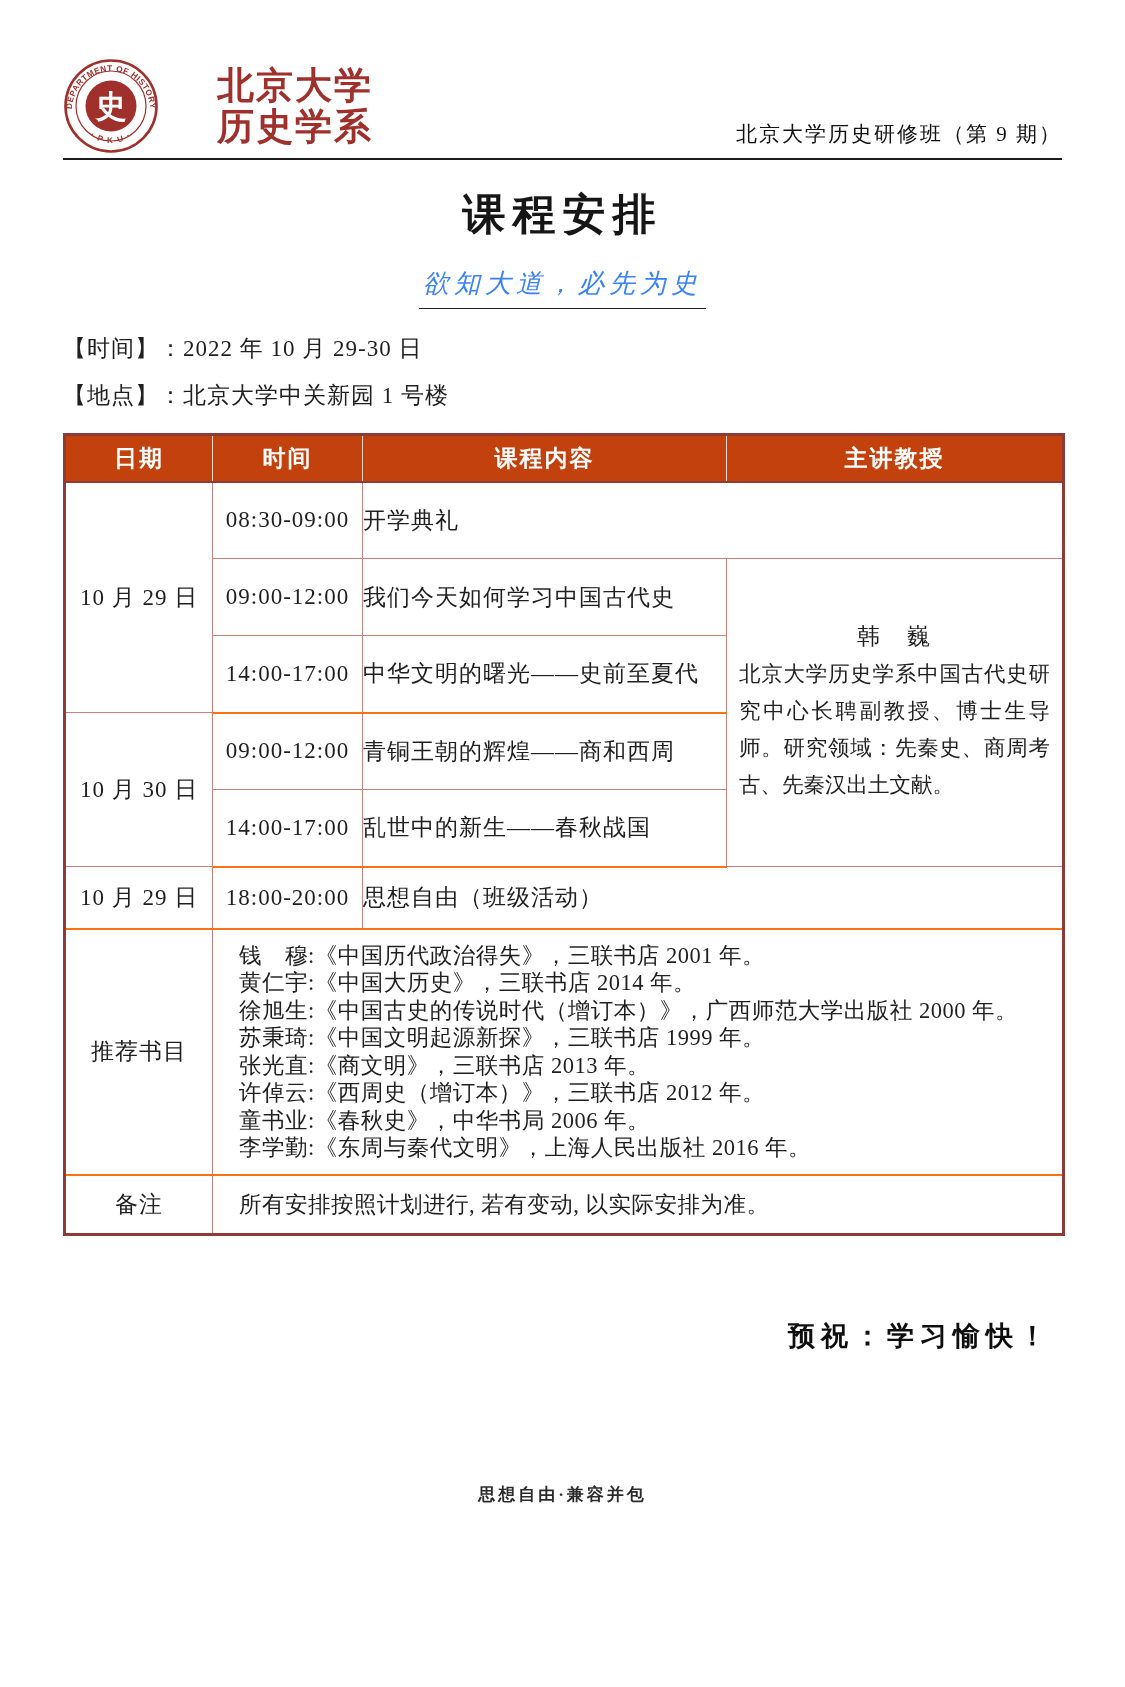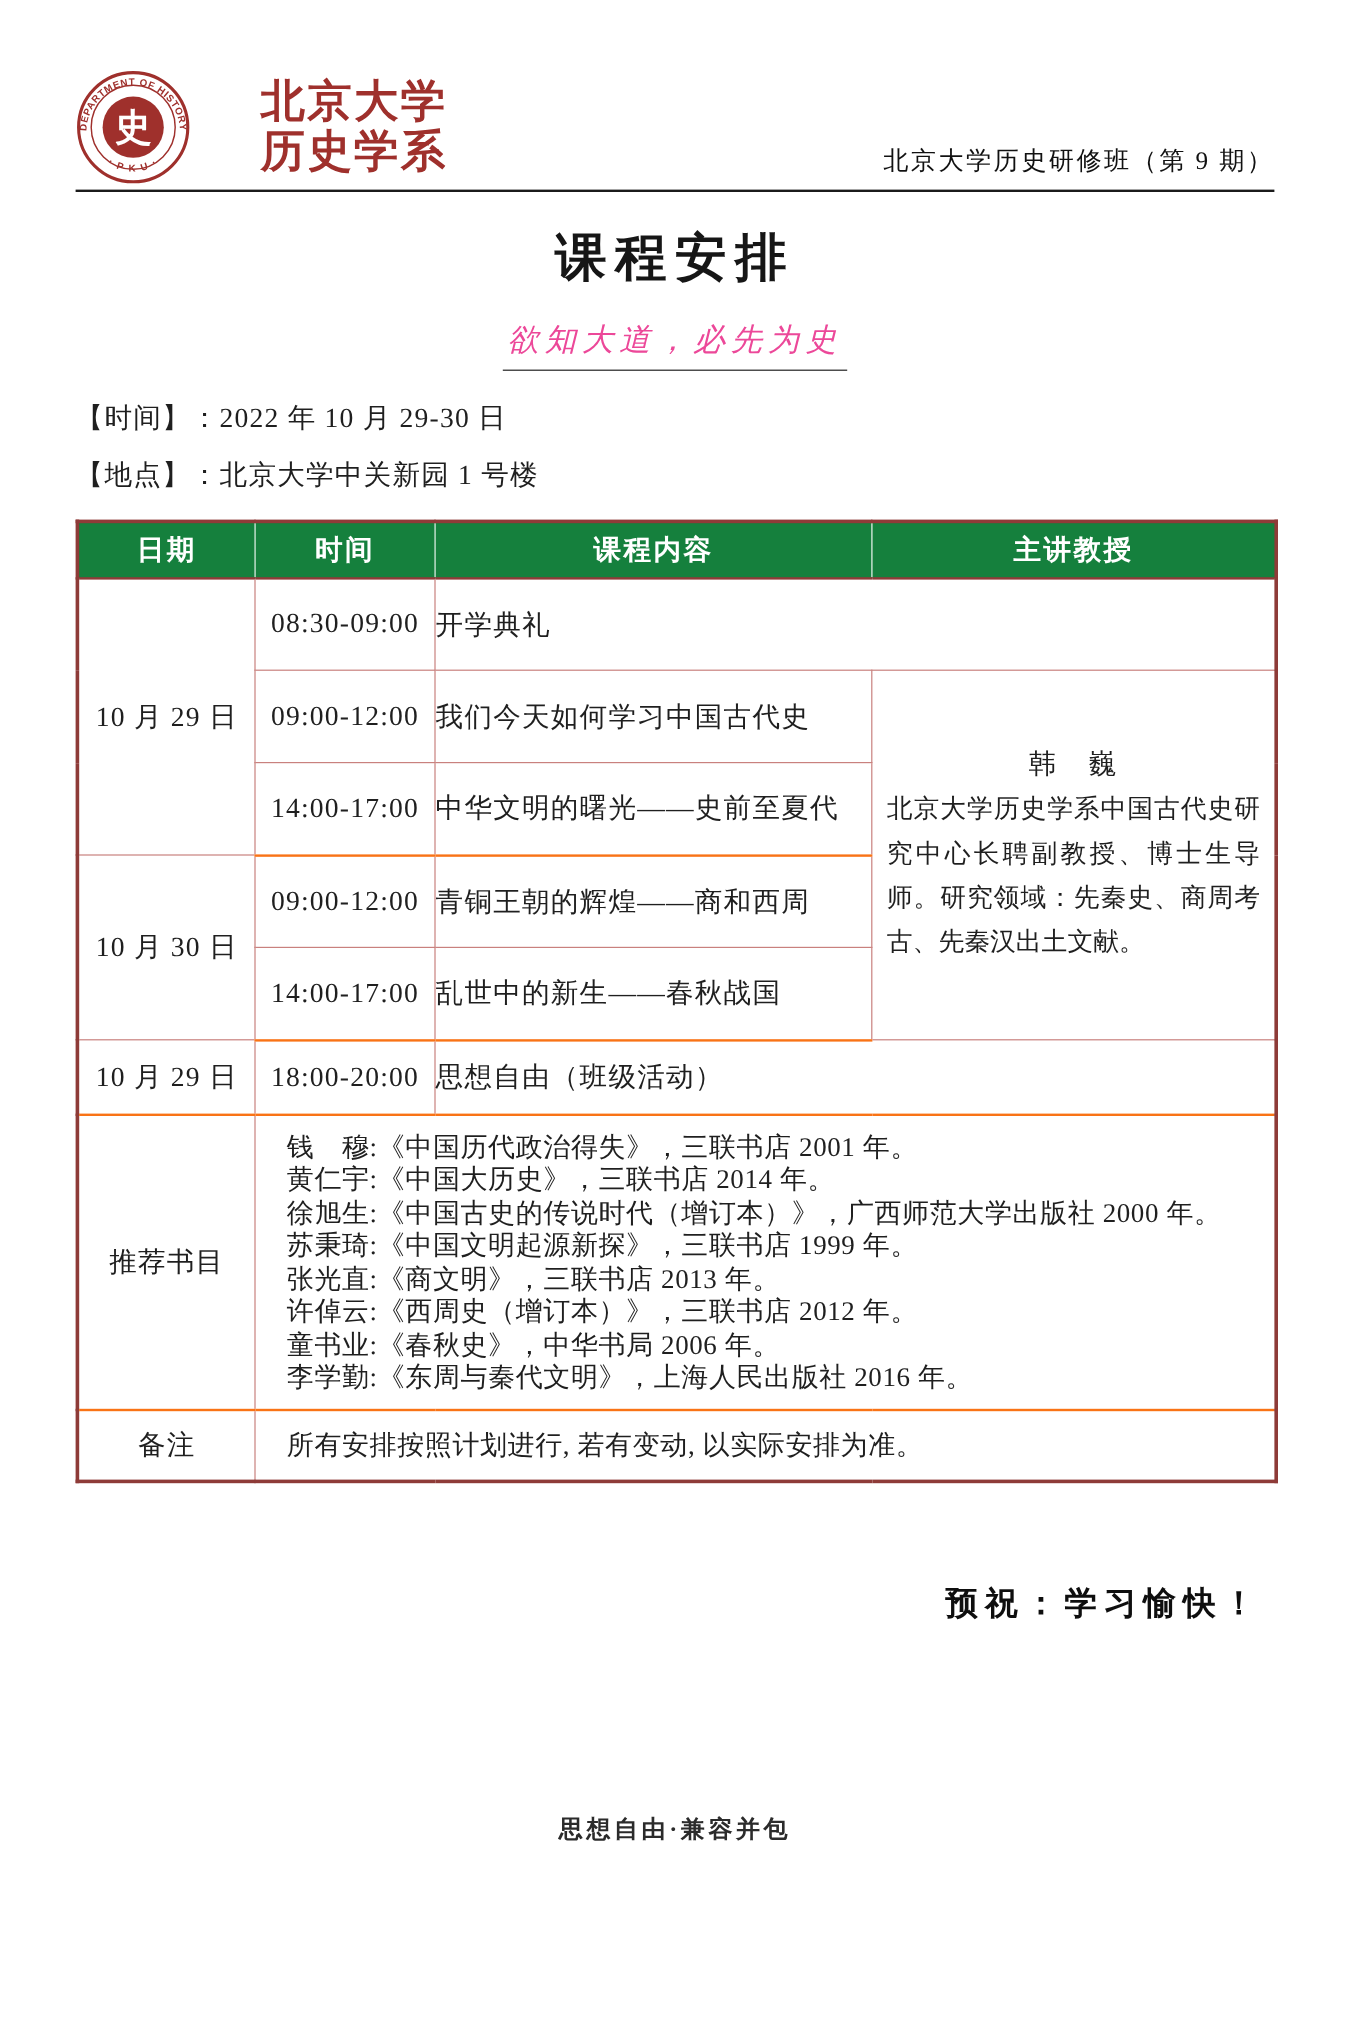--- a/index.html
+++ b/index.html
@@ -28,36 +28,36 @@
 
   
   .title {
     text-align: center; margin-top: 26px;
     font-family: "Liberation Sans", "DejaVu Sans", sans-serif;
     font-size: 43px; font-weight: bold; letter-spacing: 7px; color: #161616;
   }
   .motto { text-align: center; margin-top: 22px; }
   .motto span {
     display: inline-block; font-style: italic; font-size: 26px; letter-spacing: 5px;
-    border-bottom: 1.5px solid #222; padding: 0 4px 7px 4px; color: #ec4899;
+    border-bottom: 1.5px solid #222; padding: 0 4px 7px 4px; color: #3b82f6;
   }
   .info-line { margin-top: 24px; font-size: 23px; letter-spacing: 1px; }
   .info-line + .info-line { margin-top: 16px; }
 
   
   table.schedule {
     width: 999px; margin-top: 22px;
     border-collapse: collapse; table-layout: fixed;
     border: 3px solid #8e3b38;
   }
   col.c1 { width: 148px; } col.c2 { width: 150px; } col.c3 { width: 364px; } col.c4 { width: 337px; }
   .schedule th, .schedule td { border: 1px solid #c9817e; }
   .schedule thead tr { height: 47px; }
   .schedule thead th {
-    background: #15803d; color: #ffffff;
+    background: #c2410c; color: #ffffff;
     font-family: "Liberation Sans", "DejaVu Sans", sans-serif;
     font-size: 23px; font-weight: bold; letter-spacing: 2px;
     border: 1px solid rgba(255,255,255,.8); border-top: none;
     border-bottom: 2px solid #8e3b38;
   }
   .schedule td { font-size: 23px; vertical-align: middle; }
   tr.r-course { height: 77px; }
   tr.r-workshop { height: 62px; }
   tr.r-notes { height: 60px; }
   td.date, td.time, td.label { text-align: center; letter-spacing: 1px; }
@@ -70,22 +70,22 @@
   td.books div { font-size: 22.5px; line-height: 27.5px; letter-spacing: .5px; }
   td.notes { text-align: left; padding-left: 26px; font-size: 22.5px; letter-spacing: .5px; }
 
   
   .wish {
     margin-top: 82px; text-align: right; padding-right: 10px;
     font-size: 27px; font-weight: bold; letter-spacing: 6px; color: #0e0e0e;
   }
   .page-motto {
     position: absolute; left: 0; right: 0; top: 1483px;
-    text-align: center; font-size: 20px; font-weight: bold;
-    letter-spacing: 3px; color: #2b2b2b; margin-top: 28px;
+    text-align: center; font-size: 17px; font-weight: bold;
+    letter-spacing: 3px; color: #2b2b2b;
   }
 </style>
 </head>
 <body>
 
 <div class="page">
 
   <header class="doc-header">
     <div class="brand">
       <svg class="seal" viewBox="0 0 96 96">

